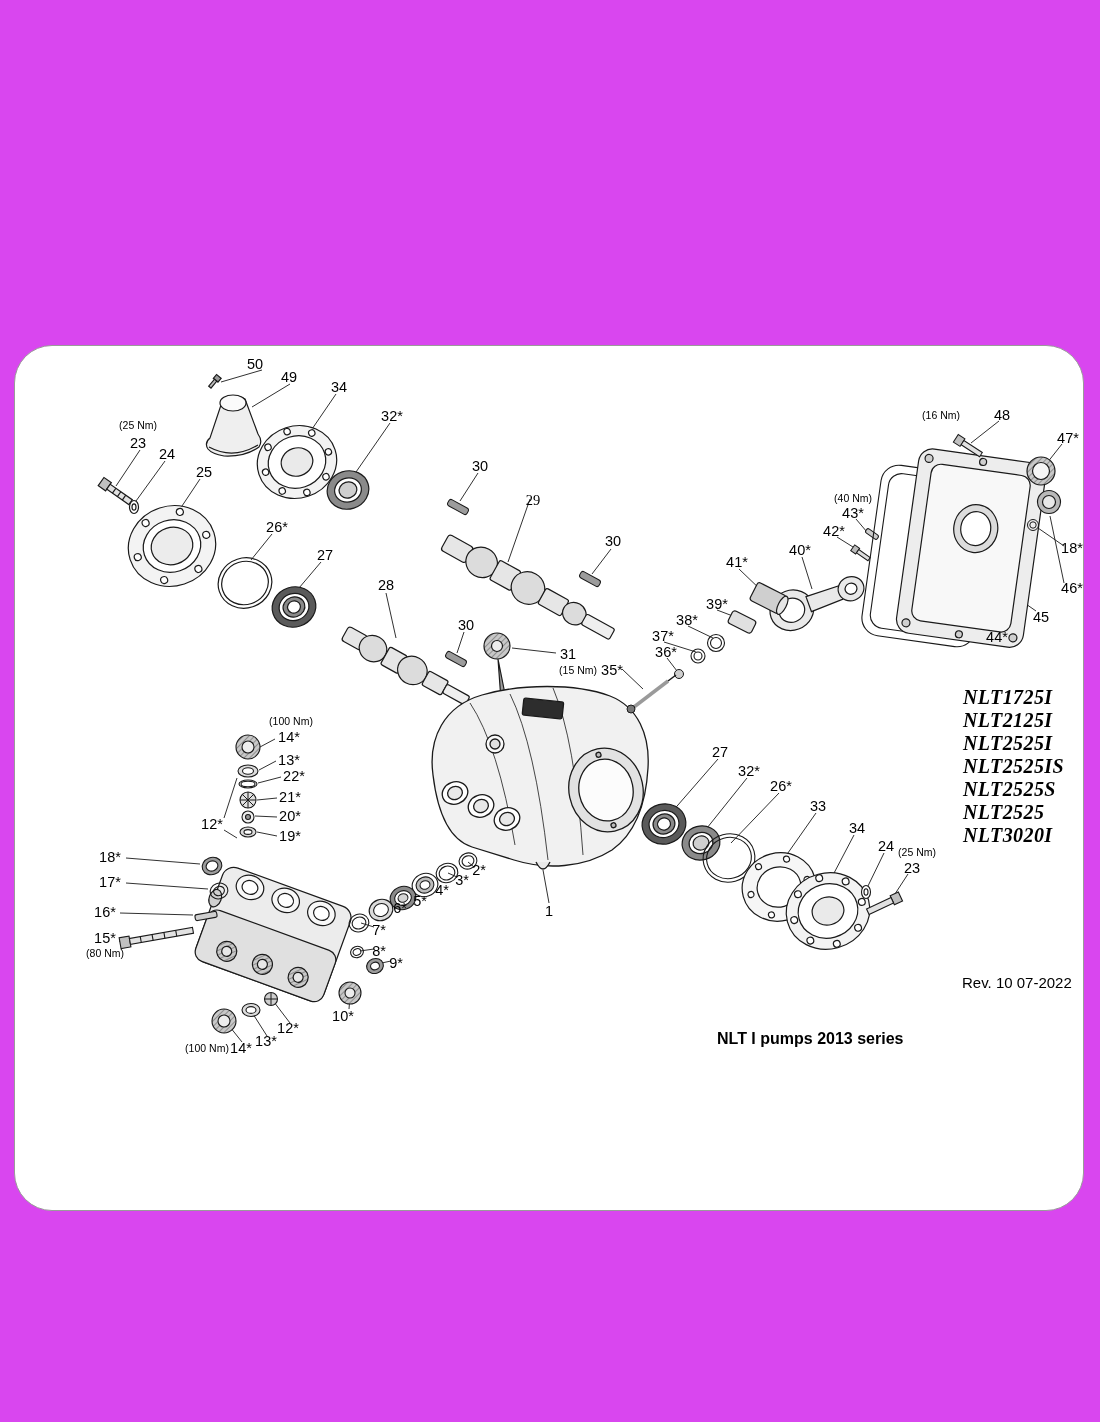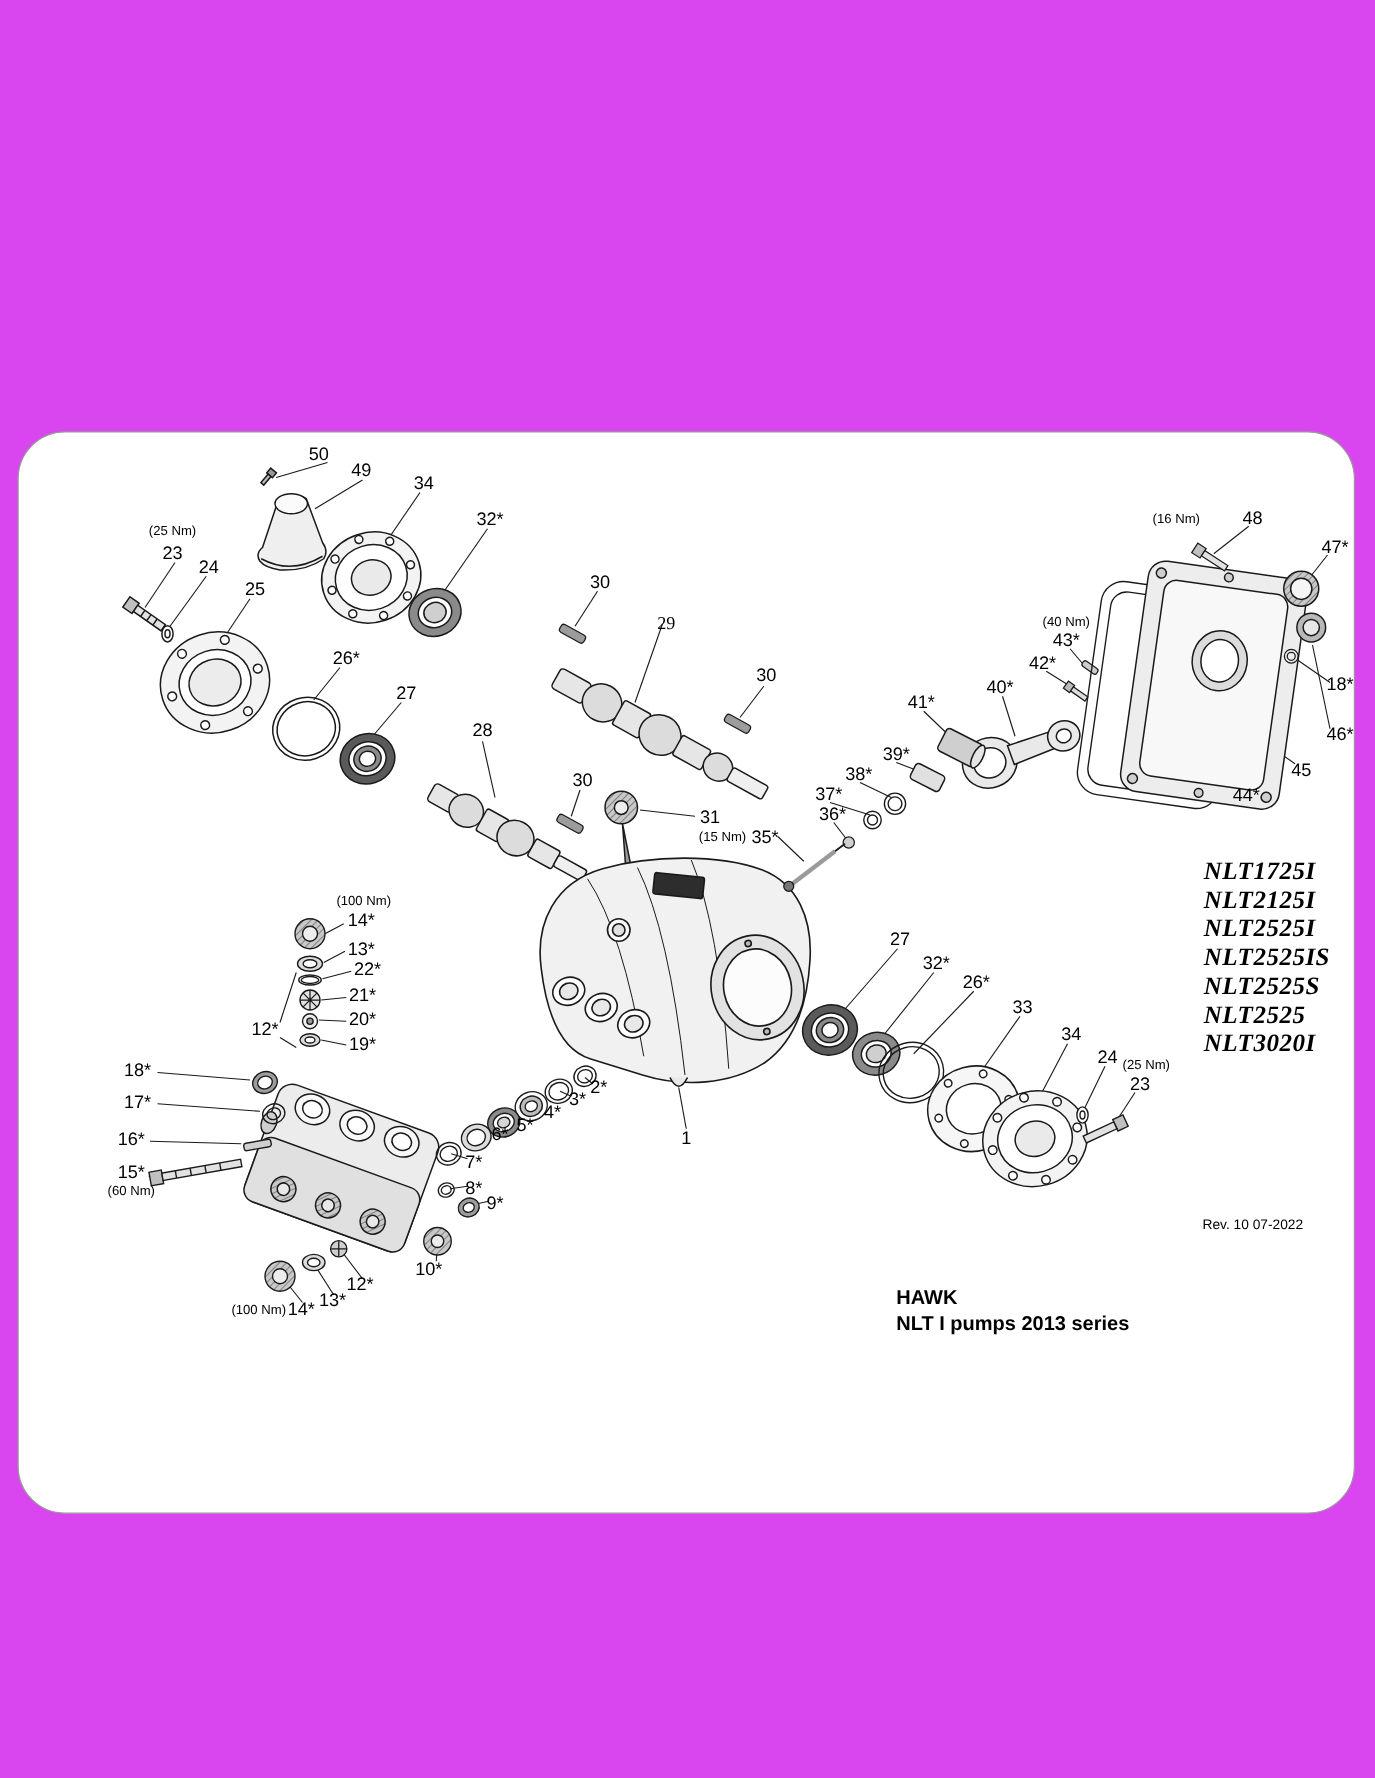--- a/index.html
+++ b/index.html
@@ -8,21 +8,21 @@
   .frame { position:absolute; left:14px; top:345px; width:1068px; height:864px;
            border:1.6px solid #9a9a9a; border-radius:38px; background:#fff; }
   svg.drawing { position:absolute; left:0; top:0; width:1100px; height:1422px; }
   .callout { position:absolute; transform:translate(-50%,-50%); font-size:14.5px;
              color:#000; white-space:nowrap; font-weight:400; }
   .callout.small { font-size:10.5px; }
   .models { position:absolute; left:963px; top:686px;
             font-family:"Liberation Serif", serif; font-weight:bold; font-style:italic;
             font-size:20px; line-height:23px; letter-spacing:0.4px; color:#000; }
   .revision { position:absolute; left:962px; top:974px; width:110px; text-align:left;
-              font-size:11px; color:#000; }
+              font-size:15px; color:#000; }
   .titleblock { position:absolute; left:717px; top:1028px; width:369px;
                 font-size:16px; font-weight:bold; color:#000; line-height:21px; }
   .titleblock .row2 { display:flex; align-items:center; }
   .titleblock .rule { flex:1; height:0; border-top:2px solid #000; margin-left:8px; }
 </style>
 </head>
 <body>
 
 <div class="canvas">
   <div class="frame"></div>
@@ -481,21 +481,21 @@
       <span class="callout" style="left: 289px; top: 760px;">13*</span>
       <span class="callout" style="left: 294px; top: 776px;">22*</span>
       <span class="callout" style="left: 290px; top: 797px;">21*</span>
       <span class="callout" style="left: 290px; top: 816px;">20*</span>
       <span class="callout" style="left: 212px; top: 824px;">12*</span>
       <span class="callout" style="left: 290px; top: 836px;">19*</span>
       <span class="callout" style="left: 110px; top: 857px;">18*</span>
       <span class="callout" style="left: 110px; top: 882px;">17*</span>
       <span class="callout" style="left: 105px; top: 912px;">16*</span>
       <span class="callout" style="left: 105px; top: 938px;">15*</span>
-      <span class="callout small" style="left: 105px; top: 953px;">(60 Nm)</span>
+      <span class="callout small" style="left: 105px; top: 953px;">(80 Nm)</span>
       <span class="callout" style="left: 479px; top: 870px;">2*</span>
       <span class="callout" style="left: 462px; top: 880px;">3*</span>
       <span class="callout" style="left: 442px; top: 890px;">4*</span>
       <span class="callout" style="left: 420px; top: 901px;">5*</span>
       <span class="callout" style="left: 400px; top: 908px;">6*</span>
       <span class="callout" style="left: 379px; top: 930px;">7*</span>
       <span class="callout" style="left: 379px; top: 951px;">8*</span>
       <span class="callout" style="left: 396px; top: 963px;">9*</span>
       <span class="callout" style="left: 343px; top: 1016px;">10*</span>
       <span class="callout" style="left: 288px; top: 1028px;">12*</span>
@@ -519,16 +519,15 @@
       <div>NLT2525I</div>
       <div>NLT2525IS</div>
       <div>NLT2525S</div>
       <div>NLT2525</div>
       <div>NLT3020I</div>
     </div>
 
   <div class="revision">Rev. 10 07-2022</div>
 
   <div class="titleblock">
-    <div>HAWK</div>
     <div>NLT I pumps 2013 series</div>
   </div>
 </div>
 
 </body></html>

